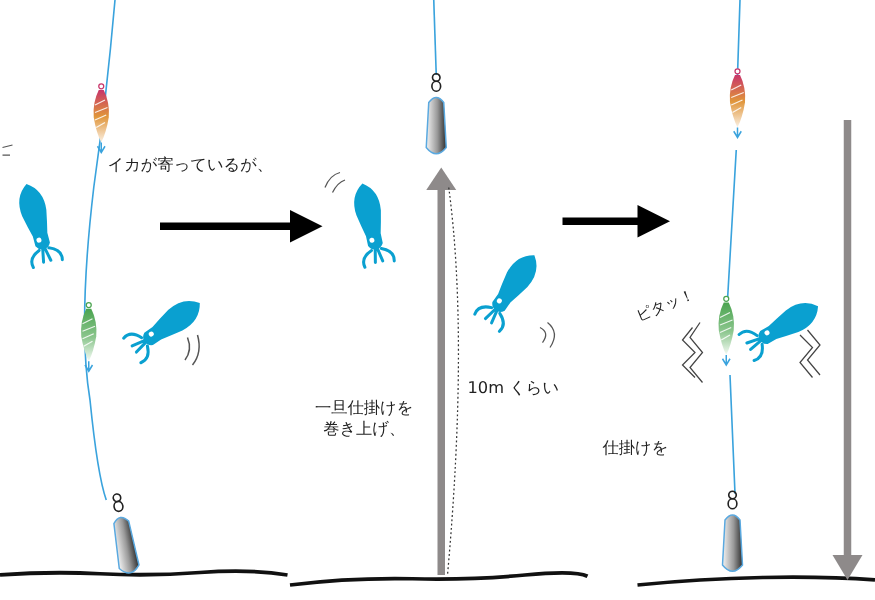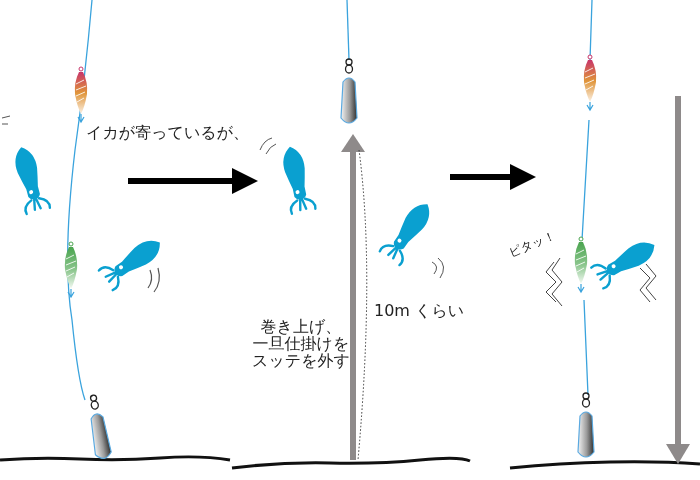--- a/index.html
+++ b/index.html
@@ -1,18 +1,18 @@
 <!DOCTYPE html>
 <html><head>
 <meta charset="utf-8">
 <style>
   html, body { margin:0; padding:0; background:#ffffff; }
   body { width:700px; height:480px; position:relative; overflow:hidden; font-family:"DejaVu Sans", sans-serif; }
   svg.scene { position:absolute; left:0; top:0; }
-  .label { position:absolute; color:#222222; font-size:16px; line-height:17px; text-align:center; white-space:nowrap; font-family:"DejaVu Sans", sans-serif; }
+  .label { position:absolute; color:#222222; font-size:13px; line-height:17px; text-align:center; white-space:nowrap; font-family:"DejaVu Sans", sans-serif; }
   .label span { display:block; }
 </style>
 </head>
 <body>
 
 <svg class="scene" width="700" height="480" viewBox="0 0 700 480" xmlns="http://www.w3.org/2000/svg">
   <defs>
     <linearGradient id="sinkerGrad" x1="0" x2="1" y1="0" y2="0">
       <stop offset="0" stop-color="#f4f4f4"></stop>
       <stop offset="0.55" stop-color="#9a9a9a"></stop>
@@ -104,23 +104,23 @@
     <path d="M554,262 L546,272 L556,282 L546,292 L556,302 M560,258 L552,270 L562,282 L552,294 L562,306" stroke="#444" stroke-width="1" fill="none"></path>
     <path d="M640,268 L650,278 L640,290 L650,302 M646,264 L656,276 L646,288 L656,300" stroke="#444" stroke-width="1" fill="none"></path>
   </g>
 </svg>
 
 <div class="label" style="left:86px; top:124px;">
   <span>イカが寄っているが、</span>
 </div>
 
 <div class="label" style="left:252px; top:318px;">
+  <span>一旦仕掛けを</span>
   <span>巻き上げ、</span>
-  <span>一旦仕掛けを</span>
-  <span>スッテを外す</span>
 </div>
 
 <div class="label" style="left:374px; top:302px;">10m くらい</div>
 
 <div class="label" style="left:482px; top:350px;">
+  <span>仕掛けを</span>
 </div>
 
 <div class="label" style="left:508px; top:236px; transform:rotate(-22deg); font-size:12px;">ピタッ！</div>
 
 </body></html>

